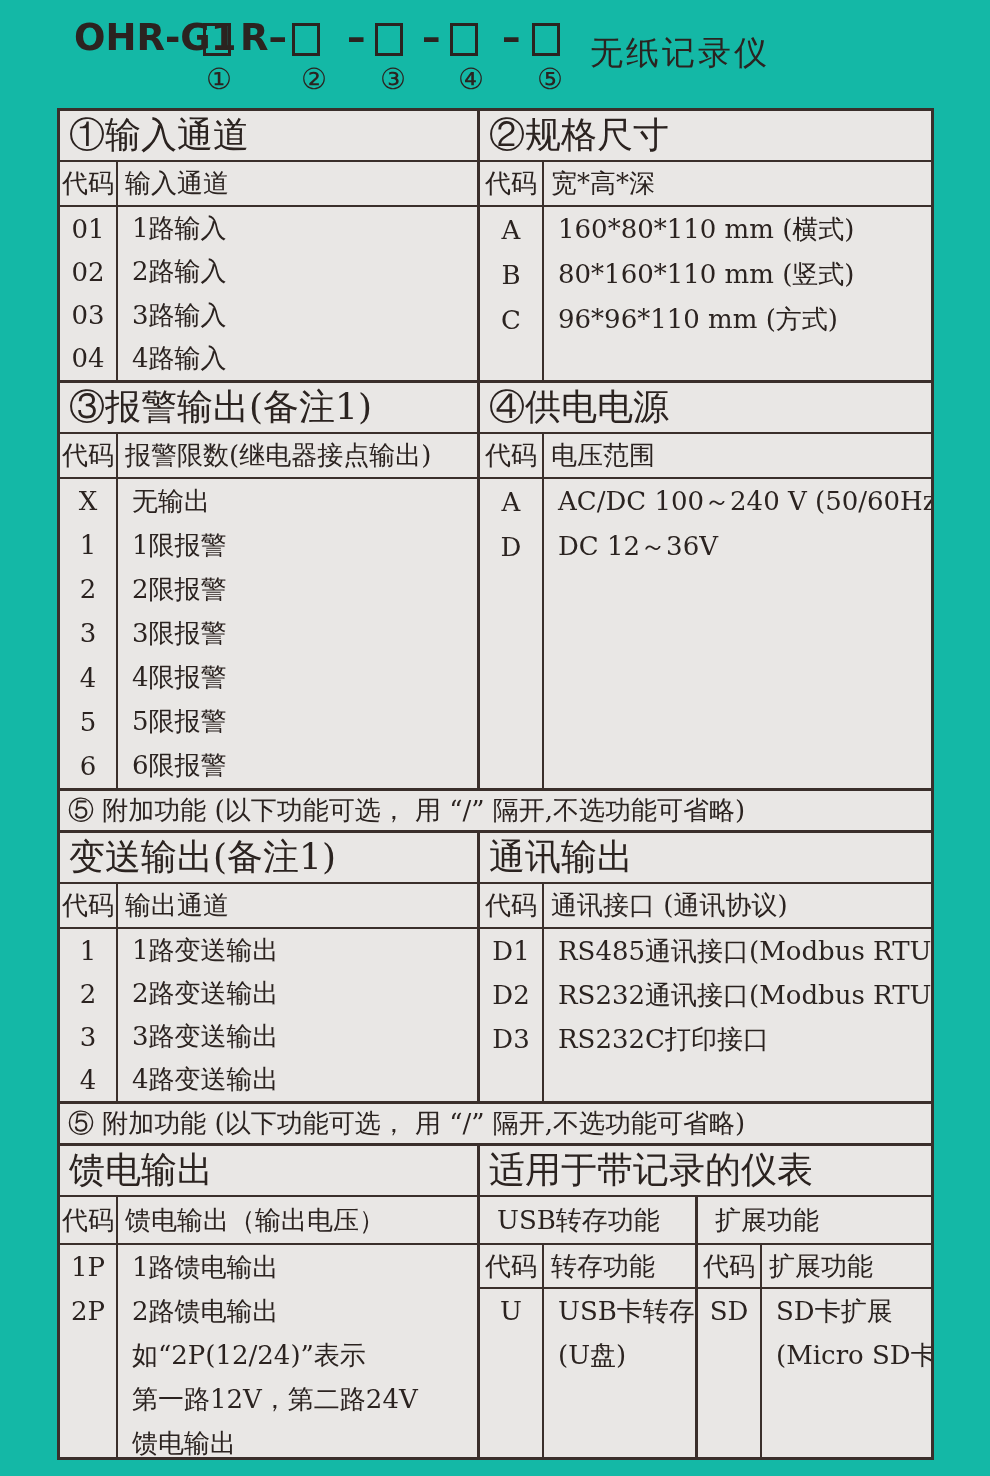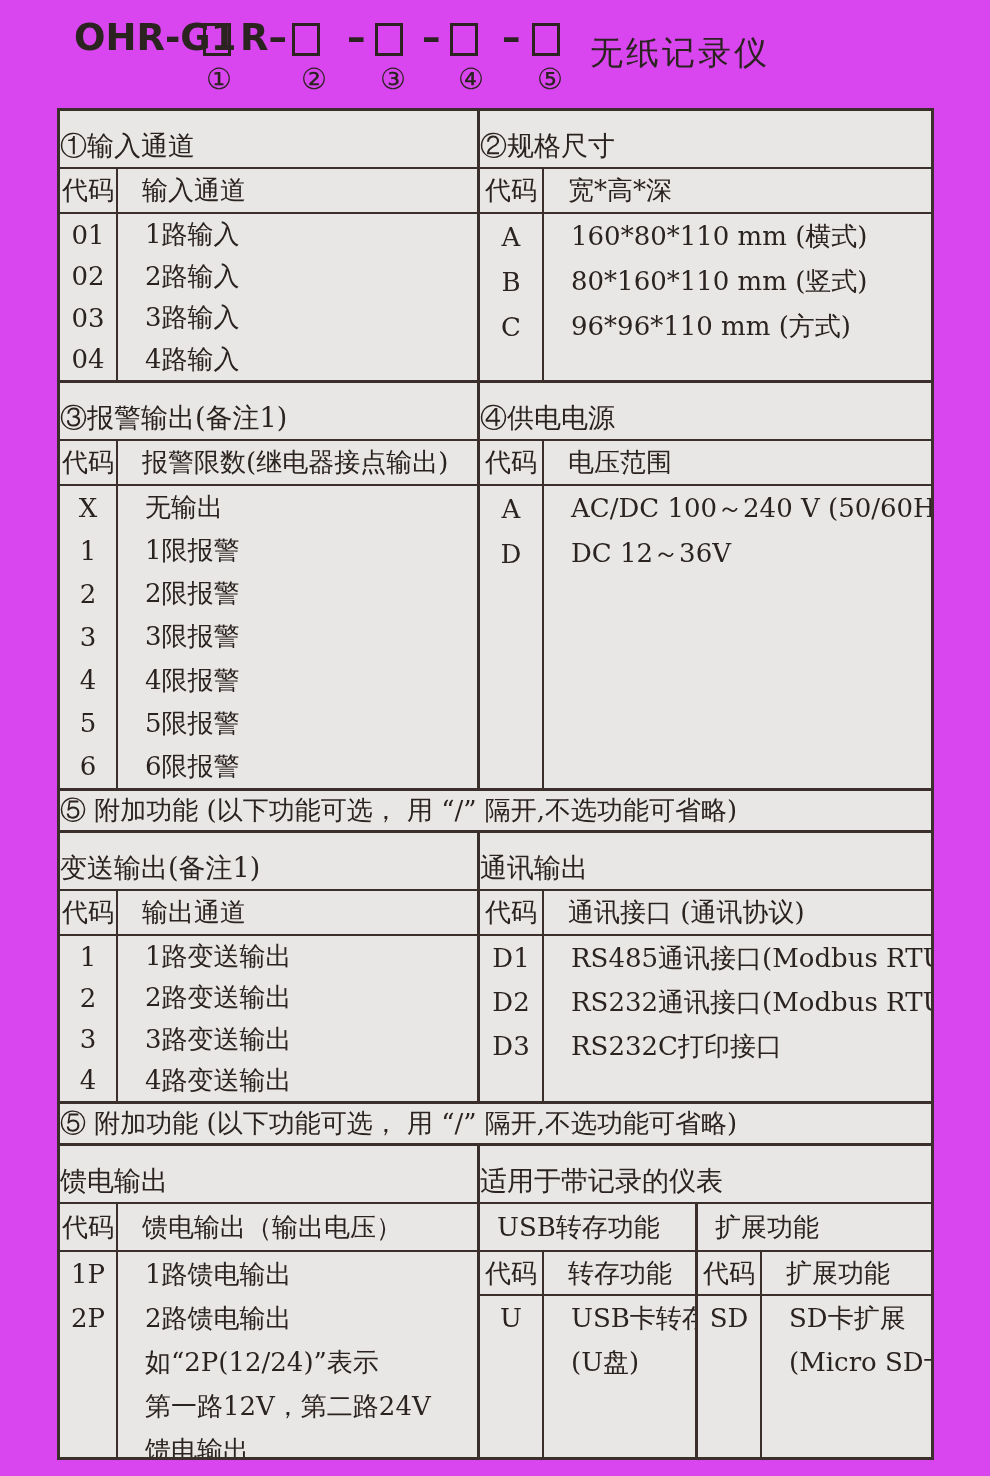--- a/index.html
+++ b/index.html
@@ -1,52 +1,52 @@
 <!DOCTYPE html>
 <html><head>
 <meta charset="utf-8">
 <style>
   html,body{margin:0;padding:0;background:#e9e7e5;}
-  .page{position:relative;width:990px;height:1476px;background:#d946ef;
+  .page{position:relative;width:990px;height:1476px;background:#14b8a6;
         font-family:"DejaVu Serif","Liberation Serif",serif;color:#2b2320;overflow:hidden;}
 
   
   .mp{position:absolute;top:16px;font-family:"DejaVu Sans","Liberation Sans",sans-serif;
       font-weight:bold;font-size:37px;letter-spacing:0;}
   .mbox{position:absolute;top:23px;width:28px;height:33px;border:3px solid #2b2320;box-sizing:border-box;}
   .pname{position:absolute;top:31px;font-size:33px;letter-spacing:3px;}
   .poslab{position:absolute;top:62px;width:40px;text-align:center;font-size:29px;}
 
   
   .tbl{position:absolute;left:57px;top:108px;width:877px;height:1352px;
        border:3px solid #3a2f2b;box-sizing:border-box;display:flex;flex-direction:column;background:#e9e7e5;}
   .sec{display:flex;flex:0 0 auto;min-height:0;}
   .bt3{border-top:3px solid #3a2f2b;}
   .half{box-sizing:border-box;display:flex;flex-direction:column;min-width:0;}
   .hl{width:420px;border-right:3px solid #3a2f2b;}
   .hr{flex:1;}
   .sec-title{flex:0 0 45px;border-bottom:2px solid #3a2f2b;box-sizing:border-box;
-             display:flex;align-items:center;font-size:27px;white-space:nowrap;margin-top:13px;}
+             display:flex;align-items:center;padding-left:9px;font-size:36px;white-space:nowrap;}
   .colhead{flex:0 0 45px;border-bottom:2px solid #3a2f2b;box-sizing:border-box;display:flex;font-size:26px;}
   .colhead.h48{flex-basis:48px;}
   .colhead.h44{flex-basis:44px;}
   .codeh{border-right:2px solid #3a2f2b;box-sizing:border-box;display:flex;align-items:center;justify-content:center;white-space:nowrap;}
-  .labh{flex:1;display:flex;align-items:center;padding-left:24px;white-space:nowrap;overflow:hidden;}
+  .labh{flex:1;display:flex;align-items:center;padding-left:7px;white-space:nowrap;overflow:hidden;}
   .w58{width:58px;}
   .w64{width:64px;}
   .bodyr{flex:1;display:flex;overflow:hidden;min-height:0;}
   .codecol{border-right:2px solid #3a2f2b;box-sizing:border-box;display:flex;flex-direction:column;}
   .labcol{flex:1;display:flex;flex-direction:column;min-width:0;}
   .cell{display:flex;align-items:center;font-size:26px;flex:0 0 45px;white-space:nowrap;}
   .cell.f1{flex:1 1 0;}
   .cell.r44{flex:0 0 44px;text-align:right;}
   .cell.c{justify-content:center;}
-  .cell.l{padding-left:27px;overflow:hidden;}
+  .cell.l{padding-left:14px;overflow:hidden;}
   .banner{flex:0 0 45px;border-top:3px solid #3a2f2b;border-bottom:3px solid #3a2f2b;box-sizing:border-box;
-          display:flex;align-items:center;font-size:26px;white-space:nowrap;overflow:hidden;}
+          display:flex;align-items:center;padding-left:8px;font-size:26px;white-space:nowrap;overflow:hidden;}
   .rec-cols{flex:1;display:flex;min-height:0;}
   .rec-col{box-sizing:border-box;display:flex;flex-direction:column;min-width:0;}
   .rc-usb{width:218px;border-right:3px solid #3a2f2b;}
   .rc-sd{flex:1;}
   .sub-title{flex:0 0 48px;border-bottom:2px solid #3a2f2b;box-sizing:border-box;
              display:flex;align-items:center;padding-left:17px;font-size:26px;white-space:nowrap;overflow:hidden;}
 </style>
 </head>
 <body>
 

